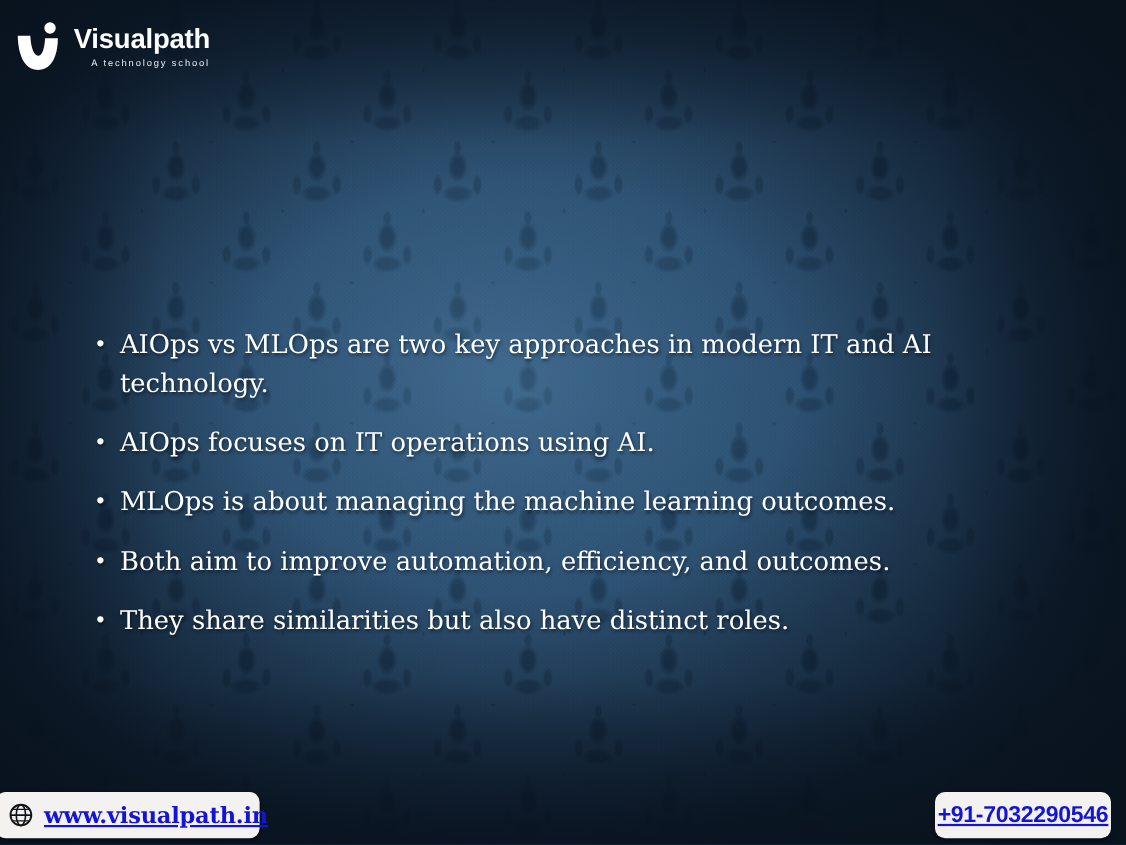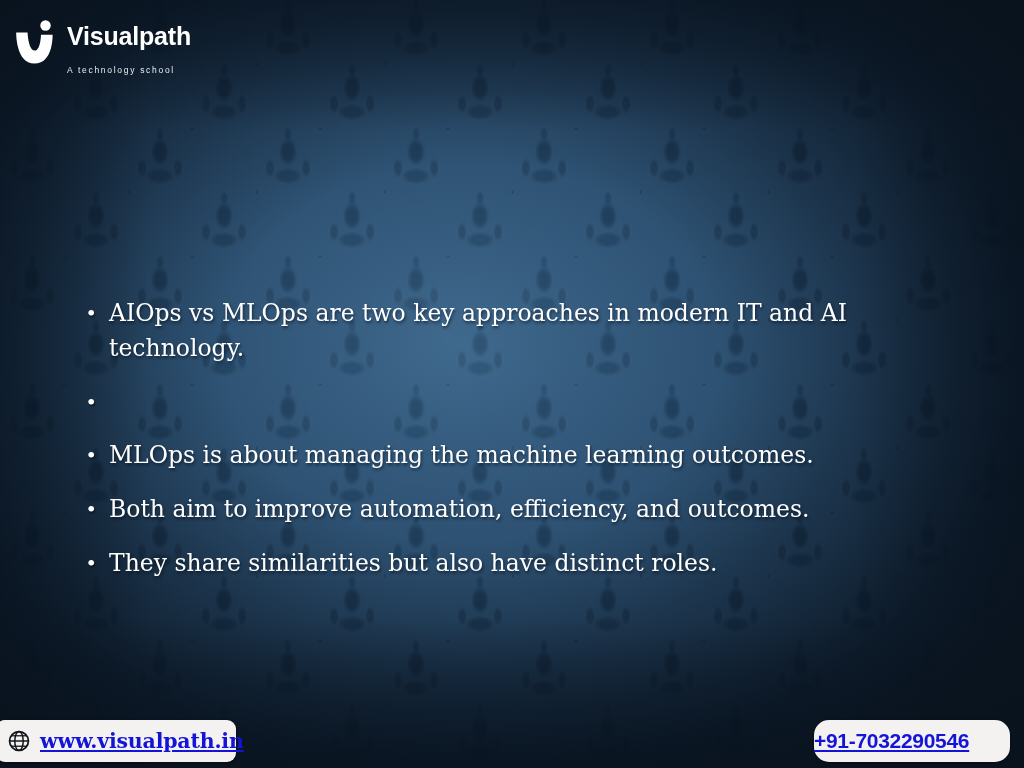--- a/index.html
+++ b/index.html
@@ -80,35 +80,35 @@
   .logo {
     position: absolute;
     left: 14px;
     top: 18px;
     display: flex;
     align-items: flex-start;
     gap: 9px;
     z-index: 6;
   }
   .logo-mark { width: 44px; height: 46px; flex: none; margin-top: 1px; }
-  .logo-words { display: flex; flex-direction: column; line-height: 1; padding-top: 6px; gap: 13px; }
+  .logo-words { display: flex; flex-direction: column; line-height: 1; padding-top: 6px; }
   .logo-name {
     font-family: "Liberation Sans", sans-serif;
     font-weight: bold;
     font-size: 25px;
     color: #ffffff;
     letter-spacing: -0.2px;
   }
   .logo-tag {
     font-family: "Liberation Sans", sans-serif;
     font-size: 8.5px;
     color: #e9eef3;
     letter-spacing: 1.7px;
     margin-top: 4px;
-    text-align: left;
+    text-align: right;
   }
 
   
   .title {
     position: absolute;
     left: 92px;
     top: 145px;
     width: 840px;
     text-align: center;
     font-family: "DejaVu Serif", serif;
@@ -166,22 +166,22 @@
     z-index: 7;
   }
   .chip-site {
     left: -4px;
     width: 228px;
     padding-left: 12px;
     gap: 10px;
   }
   .chip-phone {
     right: 14px;
-    width: 196px;
-    border-radius: 15px;
+    width: 160px;
+    justify-content: center;
   }
   .globe-icon { width: 22px; height: 22px; flex: none; }
   .chip-link {
     font-family: "DejaVu Serif", serif;
     font-weight: bold;
     font-size: 20.5px;
     color: #1414d8;
     text-decoration: underline;
     letter-spacing: -0.2px;
     white-space: nowrap;
@@ -218,20 +218,21 @@
   </div>
 
 
   <div class="bullets">
     <div class="bullet-item">
       <div class="bullet-dot">•</div>
       <div class="bullet-text">AIOps vs MLOps are two key approaches in modern IT and AI technology.</div>
     </div>
     <div class="bullet-item">
       <div class="bullet-dot">•</div>
+      <div class="bullet-text">AIOps focuses on IT operations using AI.</div>
     </div>
     <div class="bullet-item">
       <div class="bullet-dot">•</div>
       <div class="bullet-text">MLOps is about managing the machine learning outcomes.</div>
     </div>
     <div class="bullet-item">
       <div class="bullet-dot">•</div>
       <div class="bullet-text">Both aim to improve automation, efficiency, and outcomes.</div>
     </div>
     <div class="bullet-item">

